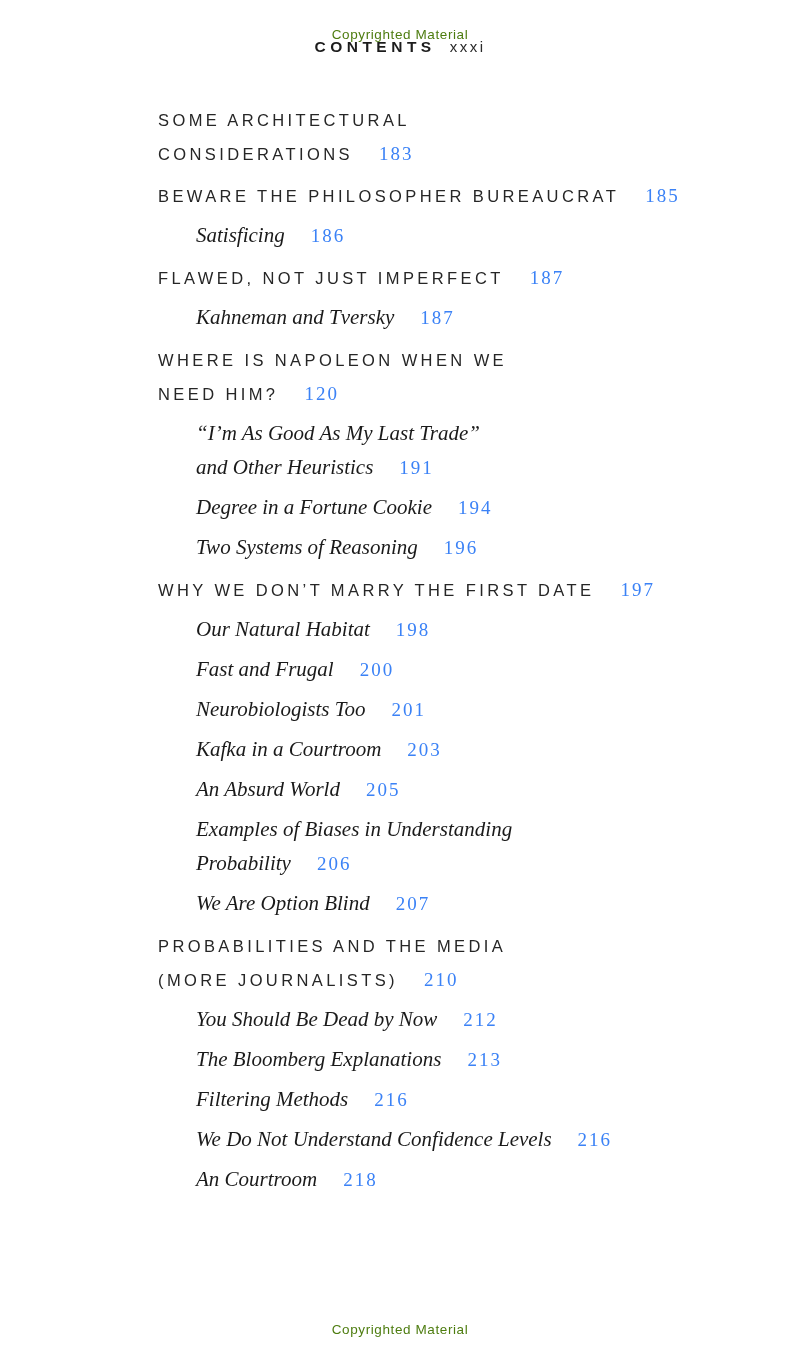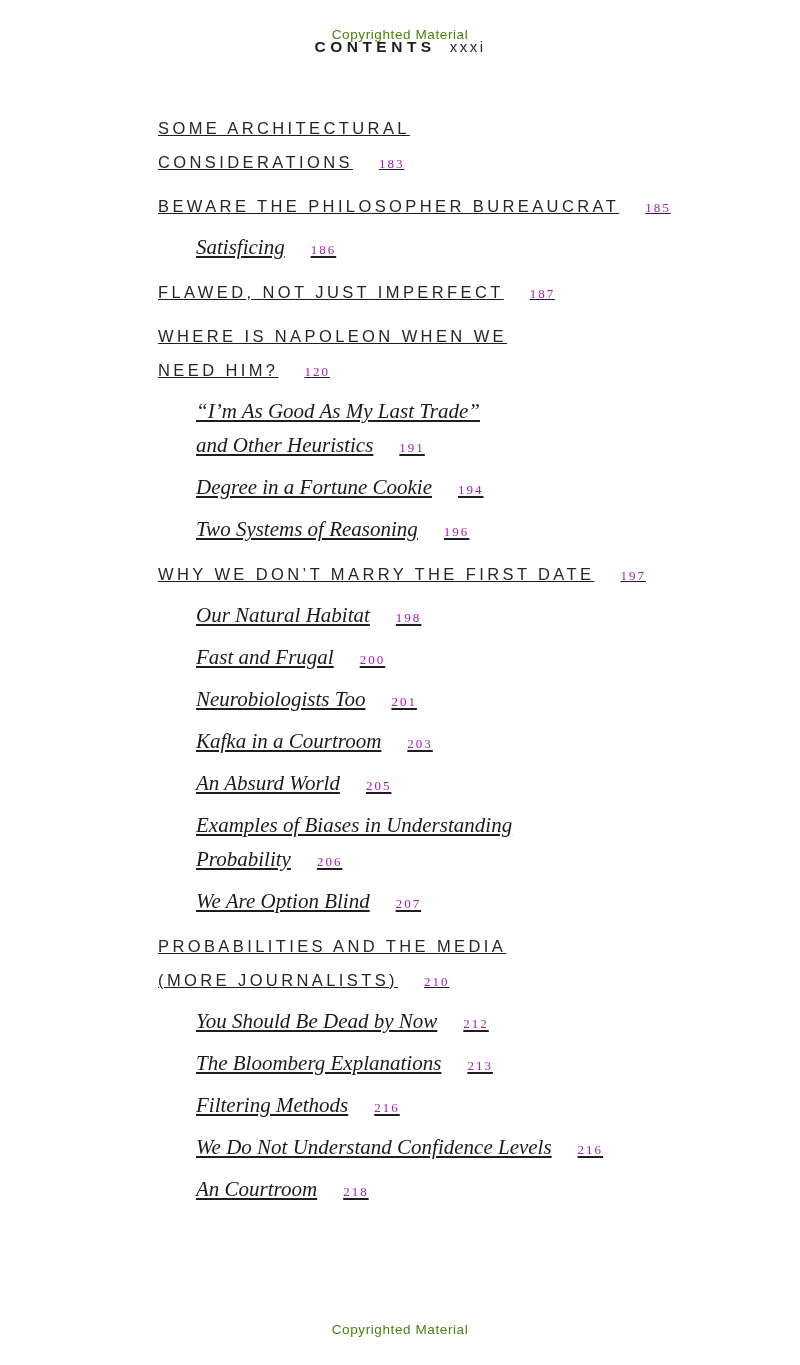--- a/index.html
+++ b/index.html
@@ -45,24 +45,23 @@
   }
   .header-folio {
     font-size: 15px;
     letter-spacing: 2.5px;
     margin-left: 14px;
     color: #2a2a2a;
   }
 
   .toc {
     position: absolute;
-    top: 111px;
+    top: 103px;
     left: 158px;
     width: 600px;
-    text-decoration: underline;
   }
   .entry {
     margin: 0 0 5px 0;
   }
   .entry .line {
     display: block;
     line-height: 34px;
     white-space: nowrap;
   }
   .entry.l1 {
@@ -78,24 +77,24 @@
     font-family: "Liberation Serif", serif;
     font-style: italic;
     font-size: 21px;
     color: #1a1a1a;
     padding-left: 38px;
   }
   .pg {
     font-family: "Liberation Serif", serif;
     font-style: normal;
     font-weight: 400;
-    font-size: 13px;
+    font-size: 19px;
     letter-spacing: 2px;
     margin-left: 26px;
-    color: #a21caf;
+    color: #3b82f6;
   }
 </style>
 </head>
 <body>
 
 <div class="page">
 
   <div class="copyright-notice notice-top">Copyrighted Material</div>
 
   <div class="page-header">
@@ -108,20 +107,23 @@
         <span class="line"><span class="t">CONSIDERATIONS</span><span class="pg">183</span></span>
       </div>
       <div class="entry l1">
         <span class="line"><span class="t">BEWARE THE PHILOSOPHER BUREAUCRAT</span><span class="pg">185</span></span>
       </div>
       <div class="entry l2">
         <span class="line"><span class="t">Satisficing</span><span class="pg">186</span></span>
       </div>
       <div class="entry l1">
         <span class="line"><span class="t">FLAWED, NOT JUST IMPERFECT</span><span class="pg">187</span></span>
+      </div>
+      <div class="entry l2">
+        <span class="line"><span class="t">Kahneman and Tversky</span><span class="pg">187</span></span>
       </div>
       <div class="entry l1">
         <span class="line"><span class="t">WHERE IS NAPOLEON WHEN WE</span></span>
         <span class="line"><span class="t">NEED HIM?</span><span class="pg">120</span></span>
       </div>
       <div class="entry l2">
         <span class="line"><span class="t">“I’m As Good As My Last Trade”</span></span>
         <span class="line"><span class="t">and Other Heuristics</span><span class="pg">191</span></span>
       </div>
       <div class="entry l2">

